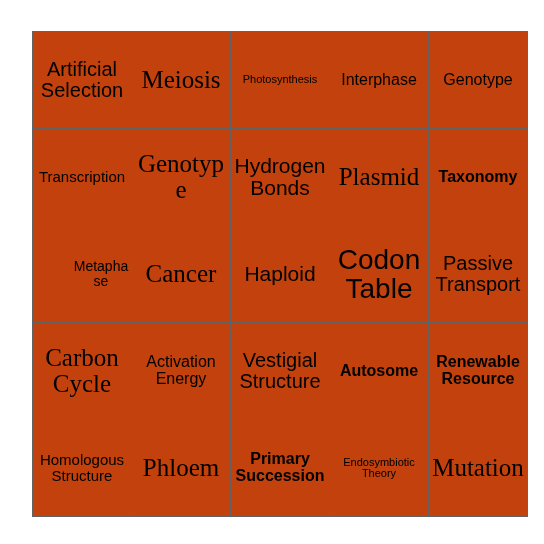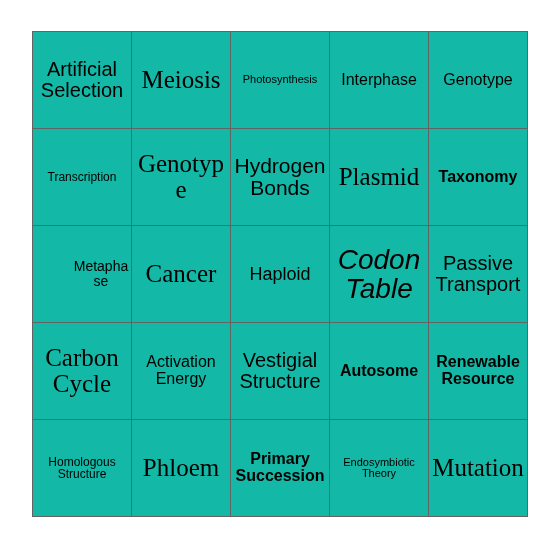--- a/index.html
+++ b/index.html
@@ -27,40 +27,40 @@
     height: 481px;
   }
   table.bingo-card td {
     width: 96px;
     height: 96px;
     border: 1px solid #636363;
     padding: 0 1px;
     text-align: center;
     vertical-align: middle;
     color: #000000;
-    background: #14b8a6;
+    background: #c2410c;
     line-height: 1.04;
     overflow: hidden;
     word-wrap: break-word;
   }
   .cell-text {
     display: block;
     white-space: pre-line;
   }
   
   .fs-xxs { font-size: 11px; }
-  .fs-xs  { font-size: 12px; }
+  .fs-xs  { font-size: 15px; }
   .fs-s   { font-size: 14px; padding-left: 38px; }
   .fs-m   { font-size: 16px; font-weight: bold; }
   .fs-ml  { font-size: 16px; }
   .fs-l   { font-size: 20px; }
   .fs-xl  { font-size: 21px; }
-  .fs-x2  { font-size: 18px; text-align: center; }
+  .fs-x2  { font-size: 21px; text-align: center; }
   .fs-x3  { font-size: 25px; font-family: Liberation Serif, serif; }
-  .fs-x4  { font-size: 28px; font-style: italic; }
+  .fs-x4  { font-size: 28px; }
 </style>
 </head>
 <body>
 
 <div id="card-wrap">
   <table class="bingo-card">
     <tbody>
       <tr>
         <td>
             <span class="cell-text fs-l">Artificial

